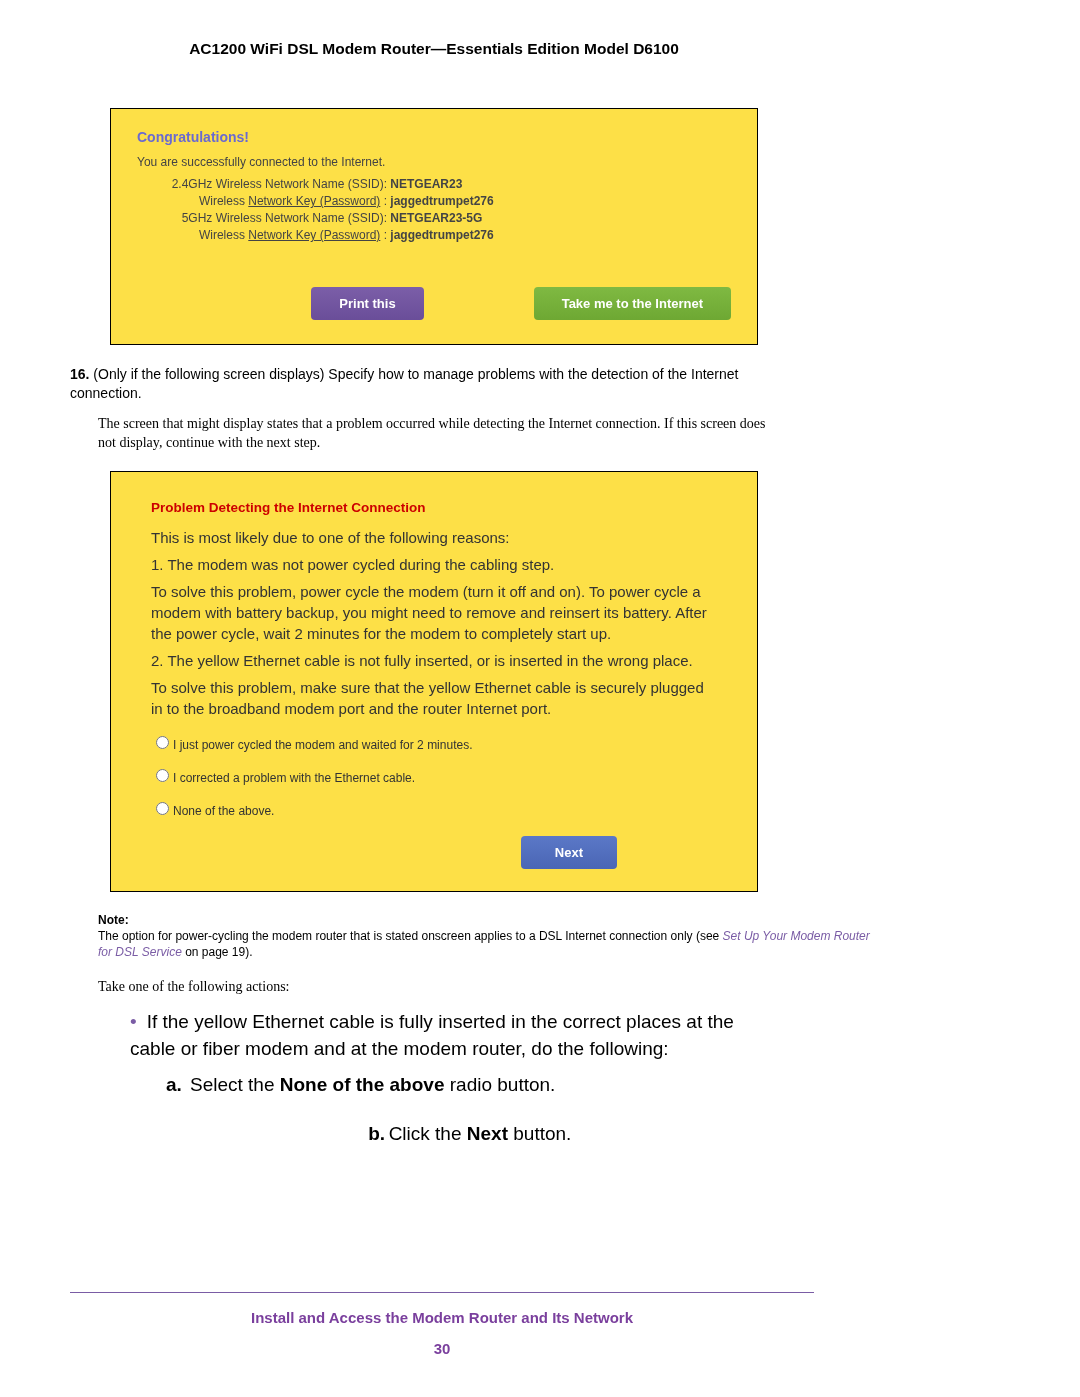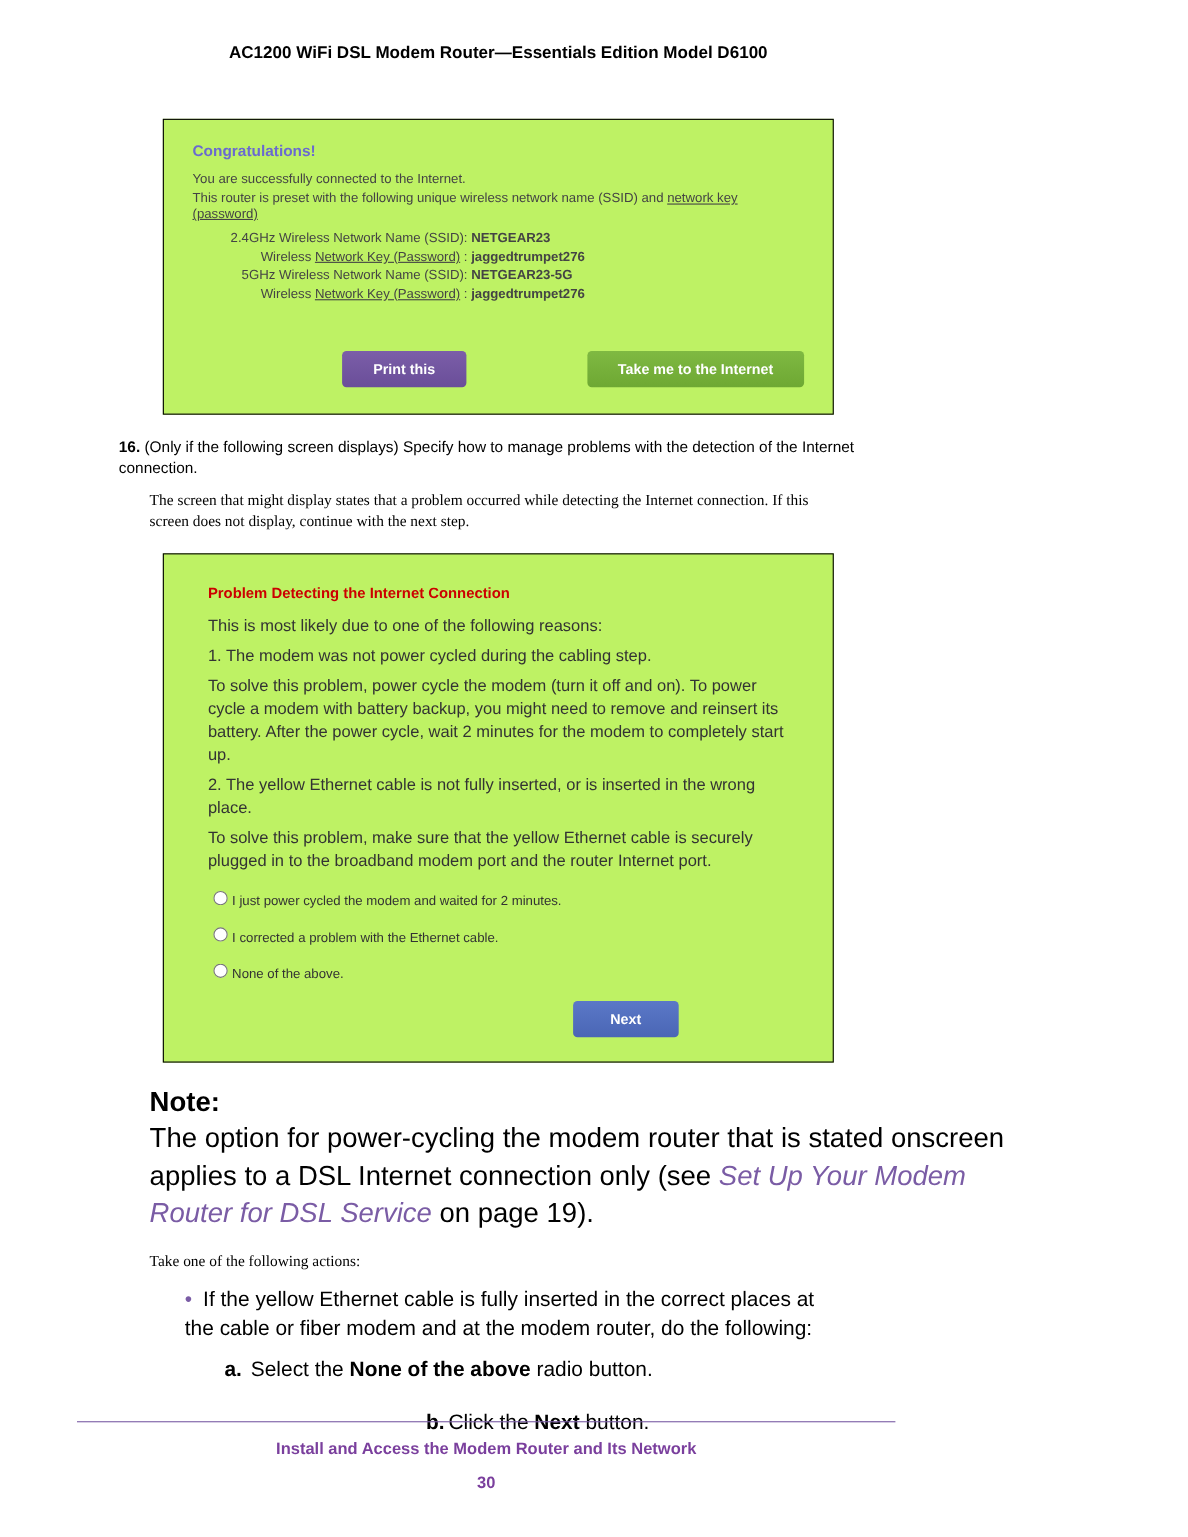--- a/index.html
+++ b/index.html
@@ -6,32 +6,32 @@
     margin: 0;
     background: #fff;
     font-family: Arial, Helvetica, sans-serif;
     color: #000;
   }
   .page {
     width: 868px;
     height: 1397px;
     position: relative;
     box-sizing: border-box;
-    padding: 40px 70px 0 108px;
+    padding: 40px 70px 0 70px;
   }
   .doc-title {
     text-align: center;
     font-weight: bold;
     font-size: 15.5px;
     margin-bottom: 50px;
   }
   .screenshot-frame {
     border: 1px solid #000;
     margin: 0 40px 20px 40px;
-    background: #bef264;
+    background: #fde047;
   }
   .congrats {
     padding: 20px 26px 24px 26px;
   }
   .congrats-title {
     color: #6a6ad0;
     font-weight: bold;
     font-size: 14px;
     margin-bottom: 10px;
   }
@@ -95,21 +95,21 @@
     line-height: 1.4;
   }
   .prob-radio {
     font-size: 12px;
     color: #333;
     margin: 14px 0;
   }
   .prob-radio input { margin-right: 4px; }
   .next-row { text-align: right; margin-top: 18px; padding-right: 100px; }
 
-  .note-block { margin: 18px 28px 16px 28px; font-size: 25px; line-height:1.35; }
+  .note-block { margin: 18px 28px 16px 28px; font-size: 12px; line-height:1.35; }
   .note-block .note-label { font-weight: bold; display:inline-block; width: 58px; vertical-align: top; }
   .note-block .note-body { display:inline-block; width: 780px; }
   .link-ital { color: #7a5ca5; font-style: italic; }
 
   .bullet-list { margin: 8px 28px 0 60px; font-size:19px; line-height:1.4; }
   .bullet-list .bullet { color:#7a5ca5; margin-right: 10px; }
   .sub-list { margin: 10px 0 0 36px; }
   .sub-list .letter { font-weight: bold; display:inline-block; width: 24px; }
 
   .footer {
@@ -130,23 +130,20 @@
 <body>
 
 <div class="page">
 
   <div class="doc-title">AC1200 WiFi DSL Modem Router—Essentials Edition Model D6100</div>
 
   <div class="screenshot-frame">
     <div class="congrats">
       <div class="congrats-title">Congratulations!</div>
       <div class="congrats-line">You are successfully connected to the Internet.</div>
-      <div class="congrats-line">
-        <span>This router is preset with the following unique wireless network name (SSID) and </span><span class="ul">network key (password)</span>
-      </div>
       <div class="net-grid">
         <div class="net-row">
           <span class="label">2.4GHz Wireless Network Name (SSID):</span>
           <span class="val">NETGEAR23</span>
         </div>
         <div class="net-row">
           <span class="label"><span>Wireless </span><span class="ul">Network Key (Password)</span><span> :</span></span>
           <span class="val">jaggedtrumpet276</span>
         </div>
         <div class="net-row">

